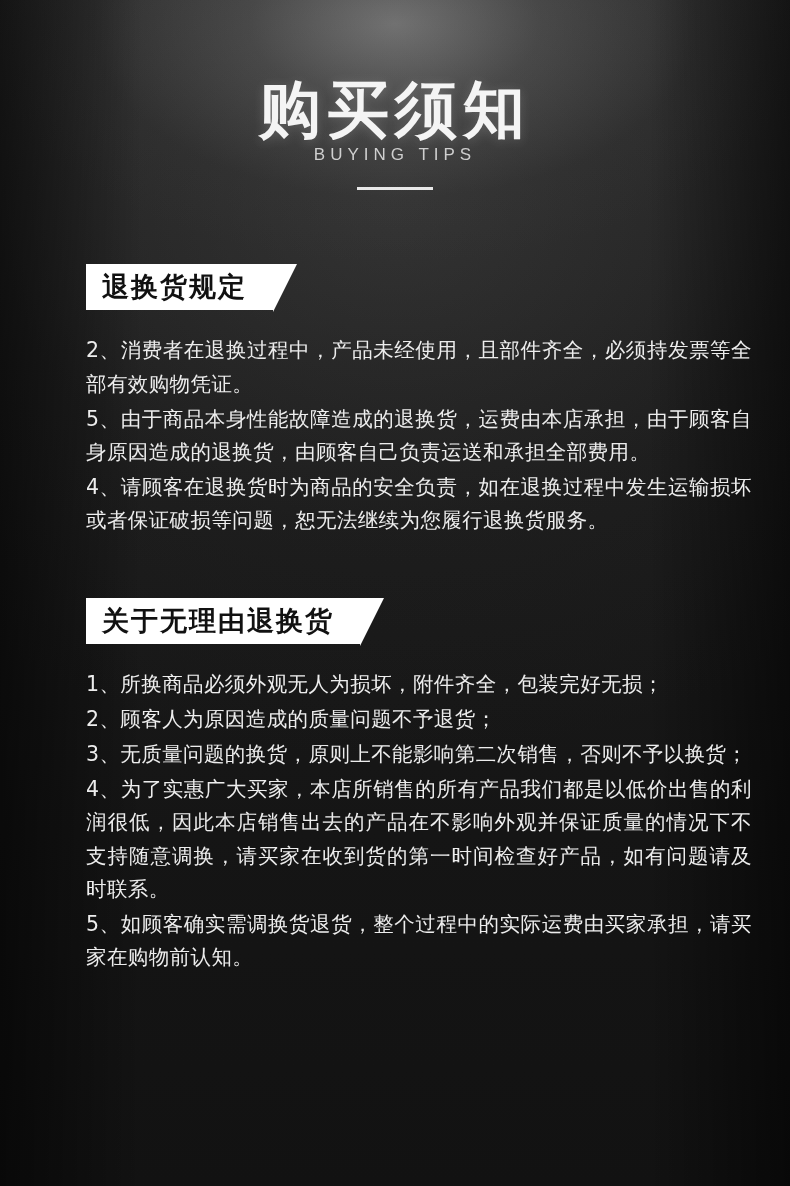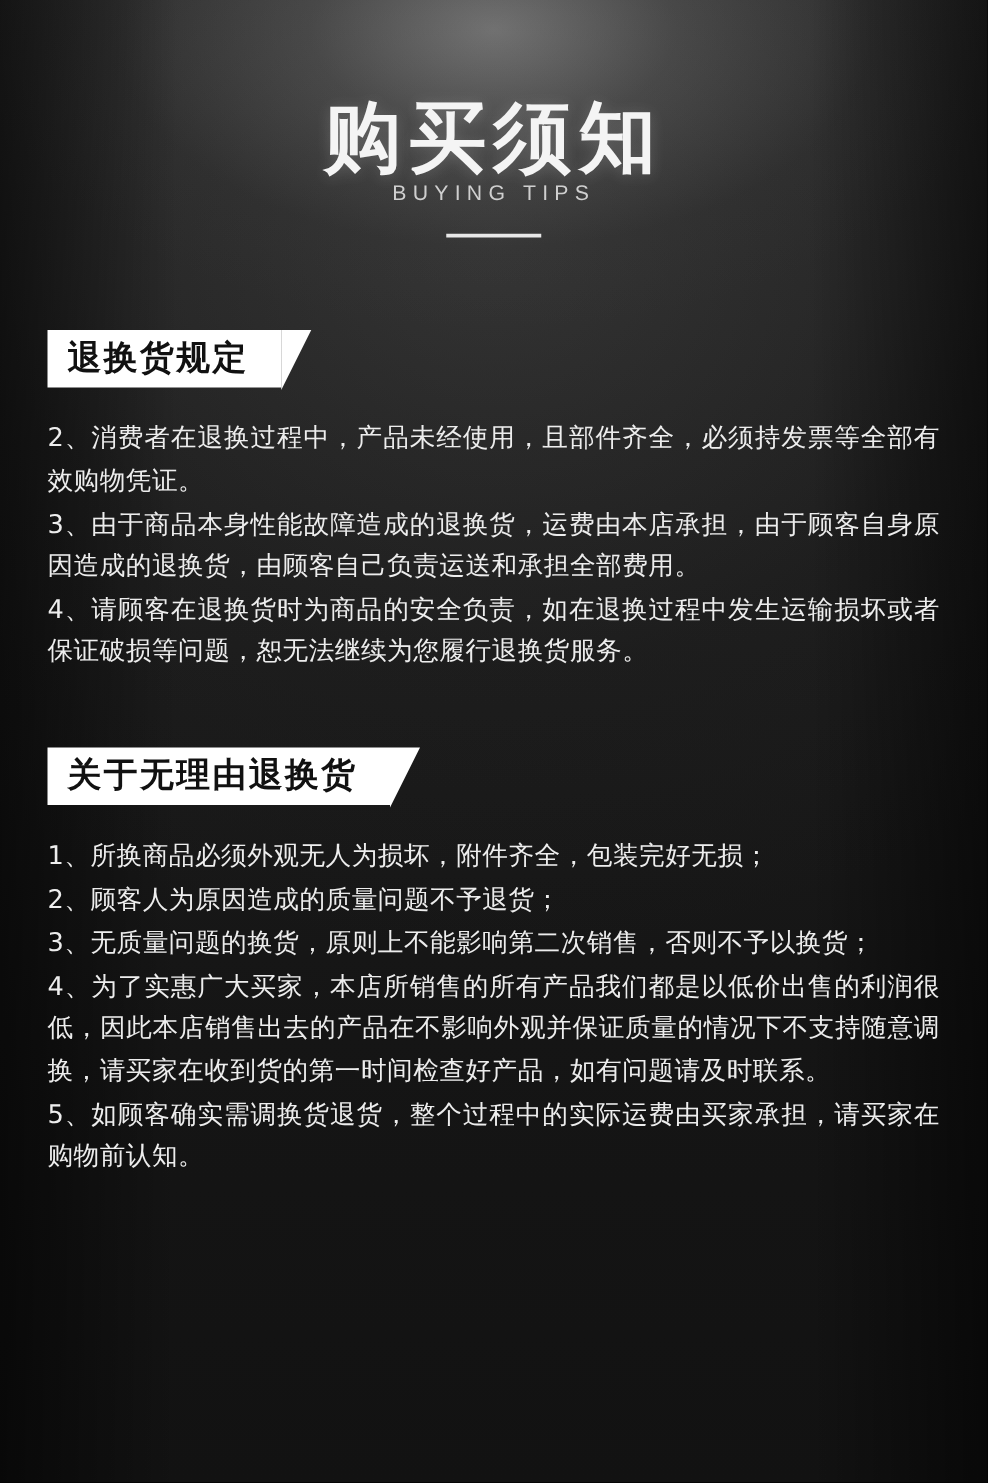--- a/index.html
+++ b/index.html
@@ -56,20 +56,21 @@
     background: #e8e8e8;
     margin: 22px auto 0 auto;
   }
   .content {
     position: relative;
     z-index: 2;
     padding: 0 38px;
   }
   .section {
     margin-top: 60px;
+    margin-left: 48px;
   }
   .section.first { margin-top: 74px; }
   .section-head {
     display: inline-block;
     position: relative;
     background: #ffffff;
     color: #111;
     font-size: 27px;
     font-weight: bold;
     letter-spacing: 2px;
@@ -114,21 +115,21 @@
 
   <div class="content">
 
     <div class="section first">
       <div class="section-head">
         <span>退换货规定</span>
         <span class="tail"></span>
       </div>
       <ul class="para-list">
         <li class="para">2、消费者在退换过程中，产品未经使用，且部件齐全，必须持发票等全部有效购物凭证。</li>
-        <li class="para">3、由于商品本身性能故障造成的退换货，运费由本店承担，由于顾客自身原因造成的退换货，由顾客自己负责运送和承担全部费用。</li>
+        <li class="para">5、由于商品本身性能故障造成的退换货，运费由本店承担，由于顾客自身原因造成的退换货，由顾客自己负责运送和承担全部费用。</li>
         <li class="para">4、请顾客在退换货时为商品的安全负责，如在退换过程中发生运输损坏或者保证破损等问题，恕无法继续为您履行退换货服务。</li>
       </ul>
     </div>
 
     <div class="section">
       <div class="section-head">
         <span>关于无理由退换货</span>
         <span class="tail"></span>
       </div>
       <ul class="para-list">

